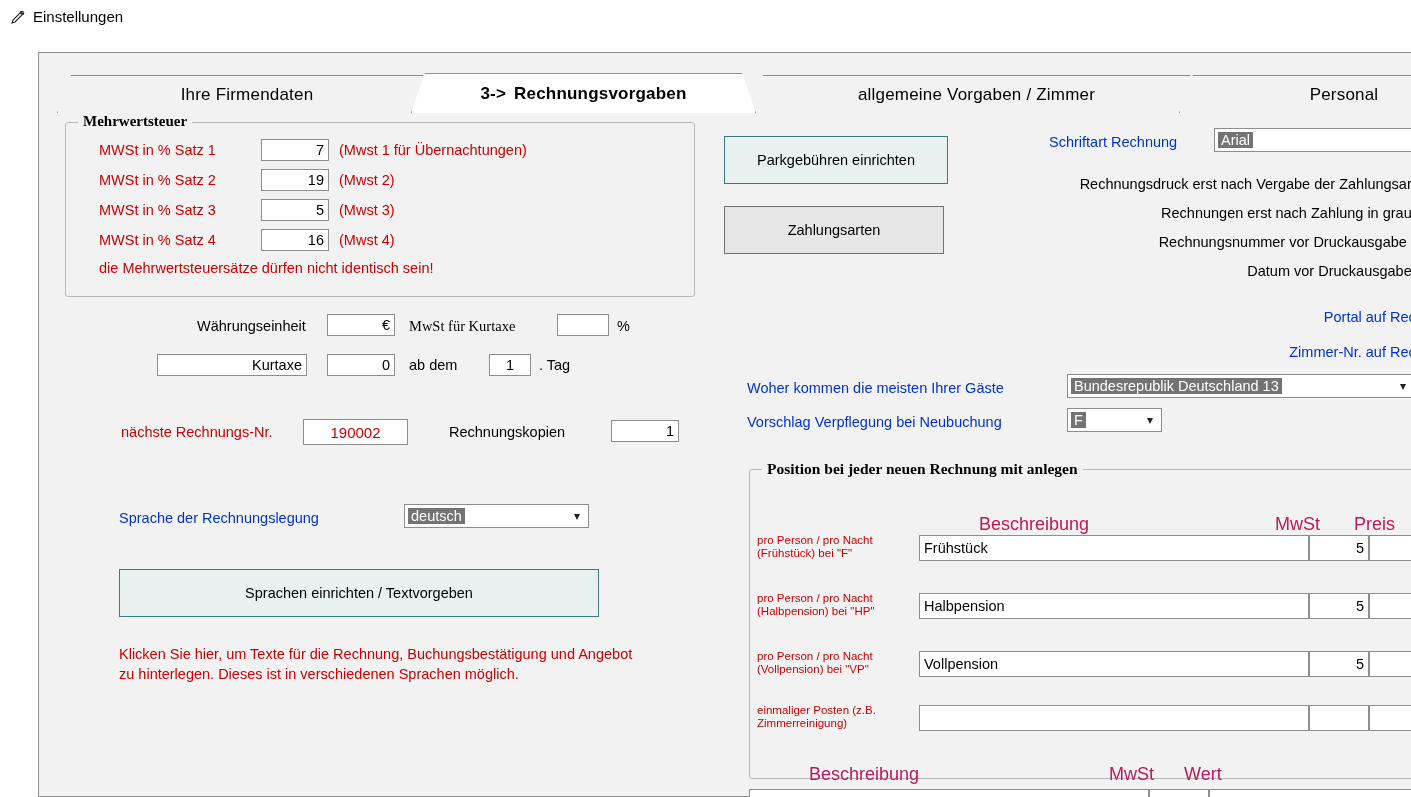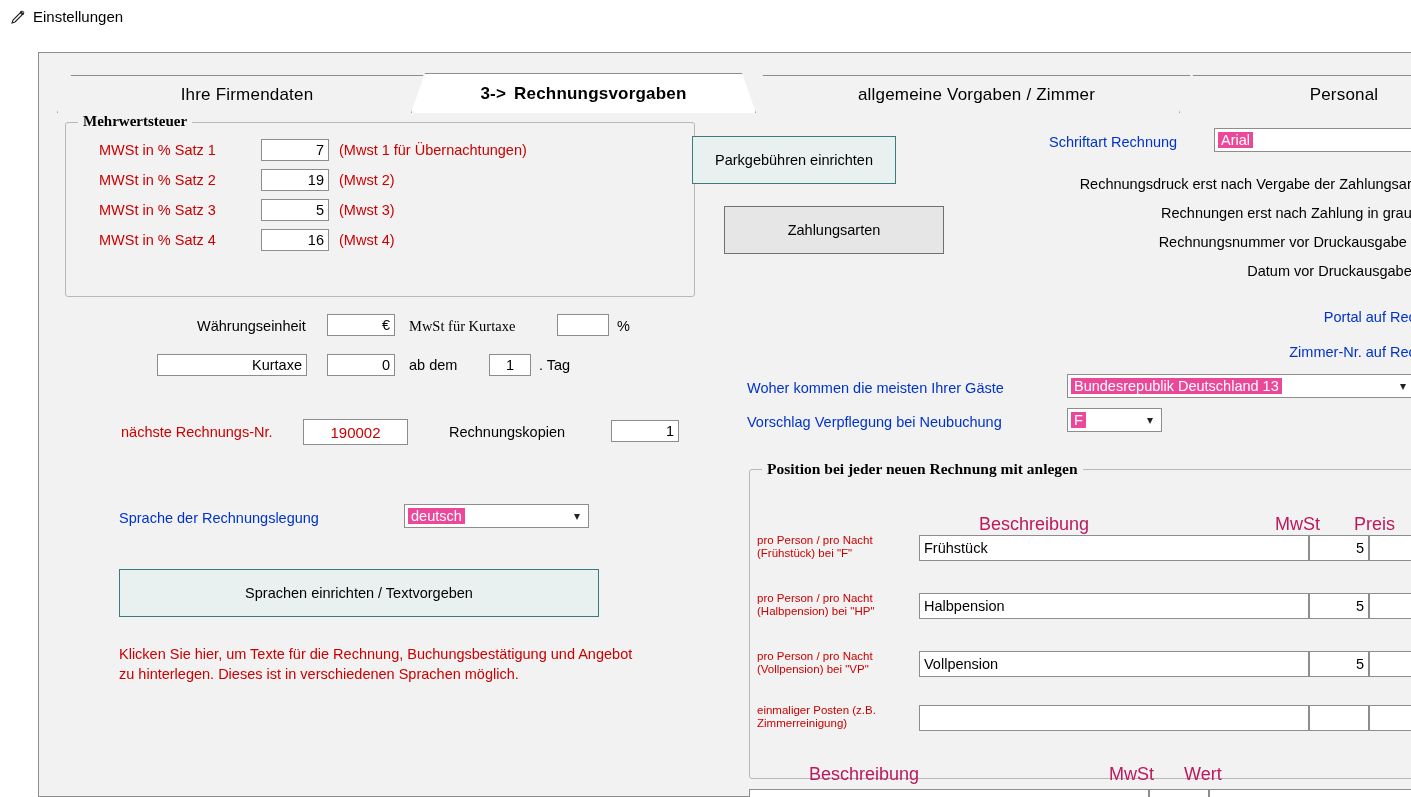--- a/index.html
+++ b/index.html
@@ -161,21 +161,21 @@
     box-sizing: border-box;
     background: #ffffff;
     border: 1px solid #8d8d8d;
     height: 24px;
     font-size: 14.5px;
     display: flex;
     align-items: center;
     padding-left: 3px;
   }
   .combo .val {
-    background: #ec4899;
+    background: #737373;
     color: #ffffff;
     padding: 0 3px;
     white-space: nowrap;
   }
   .combo .arrow {
     position: absolute;
     right: 8px;
     top: 50%;
     transform: translateY(-50%);
     font-size: 12px;
@@ -261,20 +261,21 @@
       <div class="lbl red" style="left:300px; top:58px;">(Mwst 2)</div>
 
       <div class="lbl red" style="left:60px; top:88px;">MWSt in % Satz 3</div>
       <input class="inp" style="left: 222px; top: 85px; width: 68px;" value="5">
       <div class="lbl red" style="left:300px; top:88px;">(Mwst 3)</div>
 
       <div class="lbl red" style="left:60px; top:118px;">MWSt in % Satz 4</div>
       <input class="inp" style="left: 222px; top: 115px; width: 68px;" value="16">
       <div class="lbl red" style="left:300px; top:118px;">(Mwst 4)</div>
 
+      <div class="lbl red" style="left:60px; top:146px;">die Mehrwertsteuersätze dürfen nicht identisch sein!</div>
 
       <div class="lbl" style="left:158px; top:204px;">Währungseinheit</div>
       <input class="inp" style="left: 288px; top: 200px; width: 68px;" value="€">
       <div class="lbl" style="left:370px; top:204px;font-family:Liberation Serif, serif;">MwSt für Kurtaxe</div>
       <input class="inp" style="left: 518px; top: 200px; width: 52px;" value="">
       <div class="lbl" style="left:578px; top:204px;">%</div>
 
       <input class="inp" style="left: 118px; top: 240px; width: 150px;" value="Kurtaxe">
       <input class="inp" style="left: 288px; top: 240px; width: 68px;" value="0">
       <div class="lbl" style="left:370px; top:243px;">ab dem</div>
@@ -291,21 +292,21 @@
         <span class="val">deutsch</span>
         <span class="arrow">▾</span>
       </div>
 
       <div class="btn teal" style="left:80px; top:455px; width:480px; height:48px;">
         <span>Sprachen einrichten / Textvorgeben</span>
       </div>
 
       <div class="lbl red" style="left:80px; top:530px; width:520px; white-space:normal; line-height:20px;">Klicken Sie hier, um Texte für die Rechnung, Buchungsbestätigung und Angebot zu hinterlegen. Dieses ist in verschiedenen Sprachen möglich.</div>
 
-      <div class="btn teal" style="left:653px; top:22px; width:204px; height:48px;">
+      <div class="btn teal" style="left:685px; top:22px; width:224px; height:48px;">
         <span>Parkgebühren einrichten</span>
       </div>
       <div class="btn" style="left:685px; top:92px; width:220px; height:48px;">
         <span>Zahlungsarten</span>
       </div>
 
       <div class="lbl blue" style="left:1010px; top:20px;">Schriftart Rechnung</div>
       <div class="combo" style="left:1175px; top:14px; width:240px;">
         <span class="val">Arial</span>
       </div>

